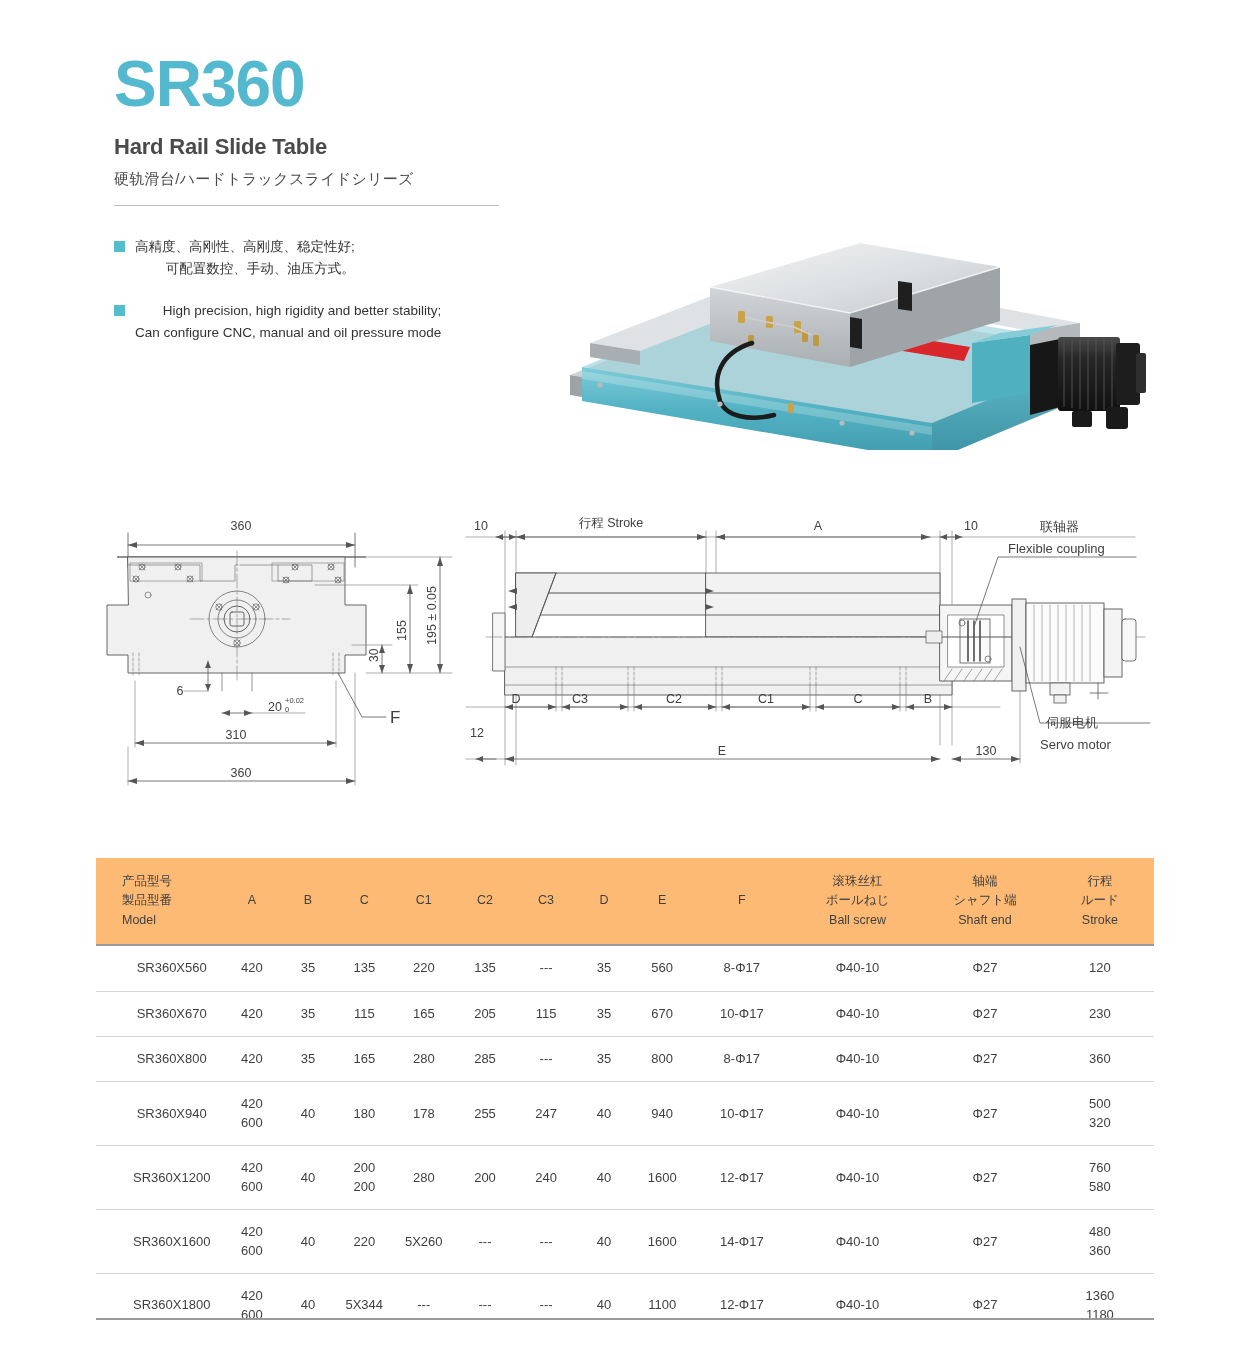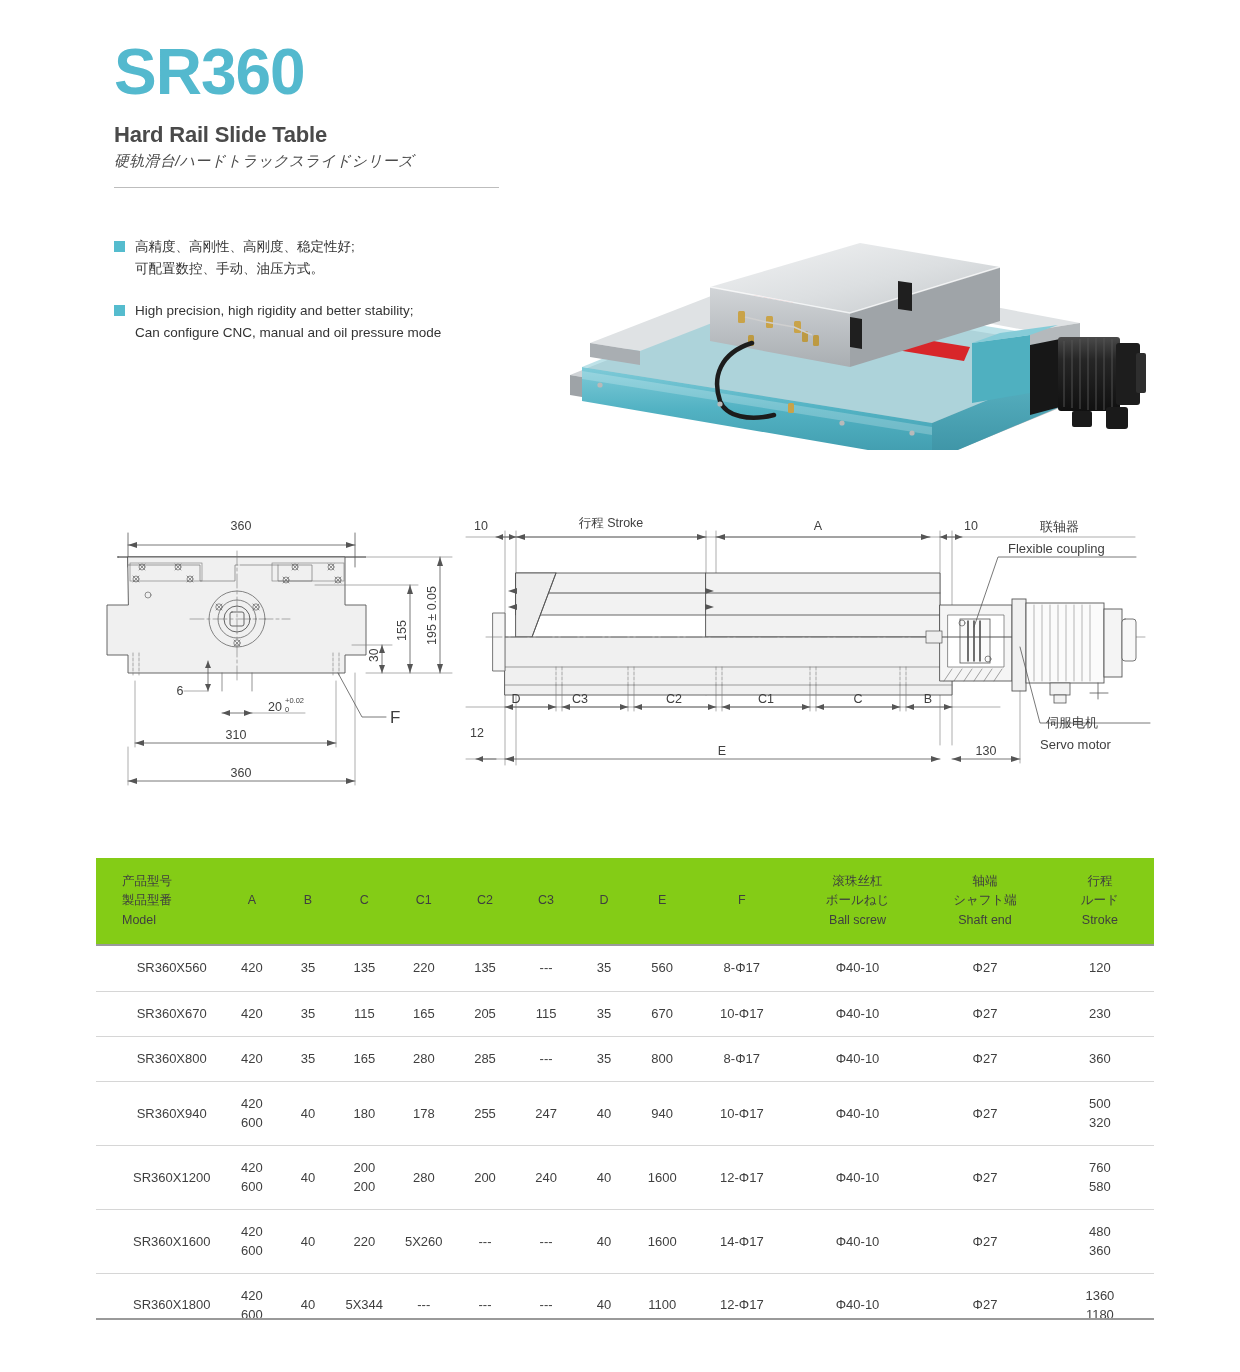--- a/index.html
+++ b/index.html
@@ -15,47 +15,46 @@
   }
 
   
   .header { position: absolute; left: 114px; top: 40px; width: 430px; }
   .product-title {
     font-size: 64px;
     font-weight: 700;
     color: #54b9ce;
     letter-spacing: -1px;
     line-height: 1.0;
-    margin: 0 0 18px 0;
+    margin: 12px 0 18px 0;
   }
   .subtitle-en {
     font-size: 22px;
     font-weight: 700;
     color: #4a4a4a;
-    margin: 0 0 4px 0;
+    margin: 0 0 10px 0;
     letter-spacing: -0.2px;
   }
   .subtitle-cjk {
     font-size: 15px;
     font-weight: 500;
     color: #4a4a4a;
     margin: 0;
     letter-spacing: 0.3px;
-    font-style: italic;
   }
   .divider {
     margin-top: 16px;
     width: 385px;
     height: 1px;
     background: #bdbdbd;
   }
 
   
   .features { position: absolute; left: 114px; top: 236px; width: 400px; }
-  .feature { display: flex; align-items: flex-start; margin-bottom: 20px; }
+  .feature { display: flex; align-items: flex-start; margin-bottom: 20px; text-align: right; }
   .bullet {
     width: 11px; height: 11px;
     background: #55bcce;
     flex: 0 0 11px;
     margin-top: 5px;
     margin-right: 10px;
   }
   .feature-text {
     font-size: 13.5px;
     line-height: 1.62;
@@ -75,21 +74,21 @@
 
   
   .spec-table {
     position: absolute;
     left: 96px; top: 858px;
     width: 1058px;
     border-collapse: collapse;
     font-size: 13px;
   }
   .spec-table thead th {
-    background: #84cc16;
+    background: #fdba74;
     color: #3f3f3f;
     font-weight: 400;
     font-size: 12.5px;
     padding: 14px 2px 14px 2px;
     vertical-align: middle;
     text-align: center;
     border-bottom: 2px solid #9a9a9a;
     line-height: 1.55;
     white-space: pre-line;
   }

